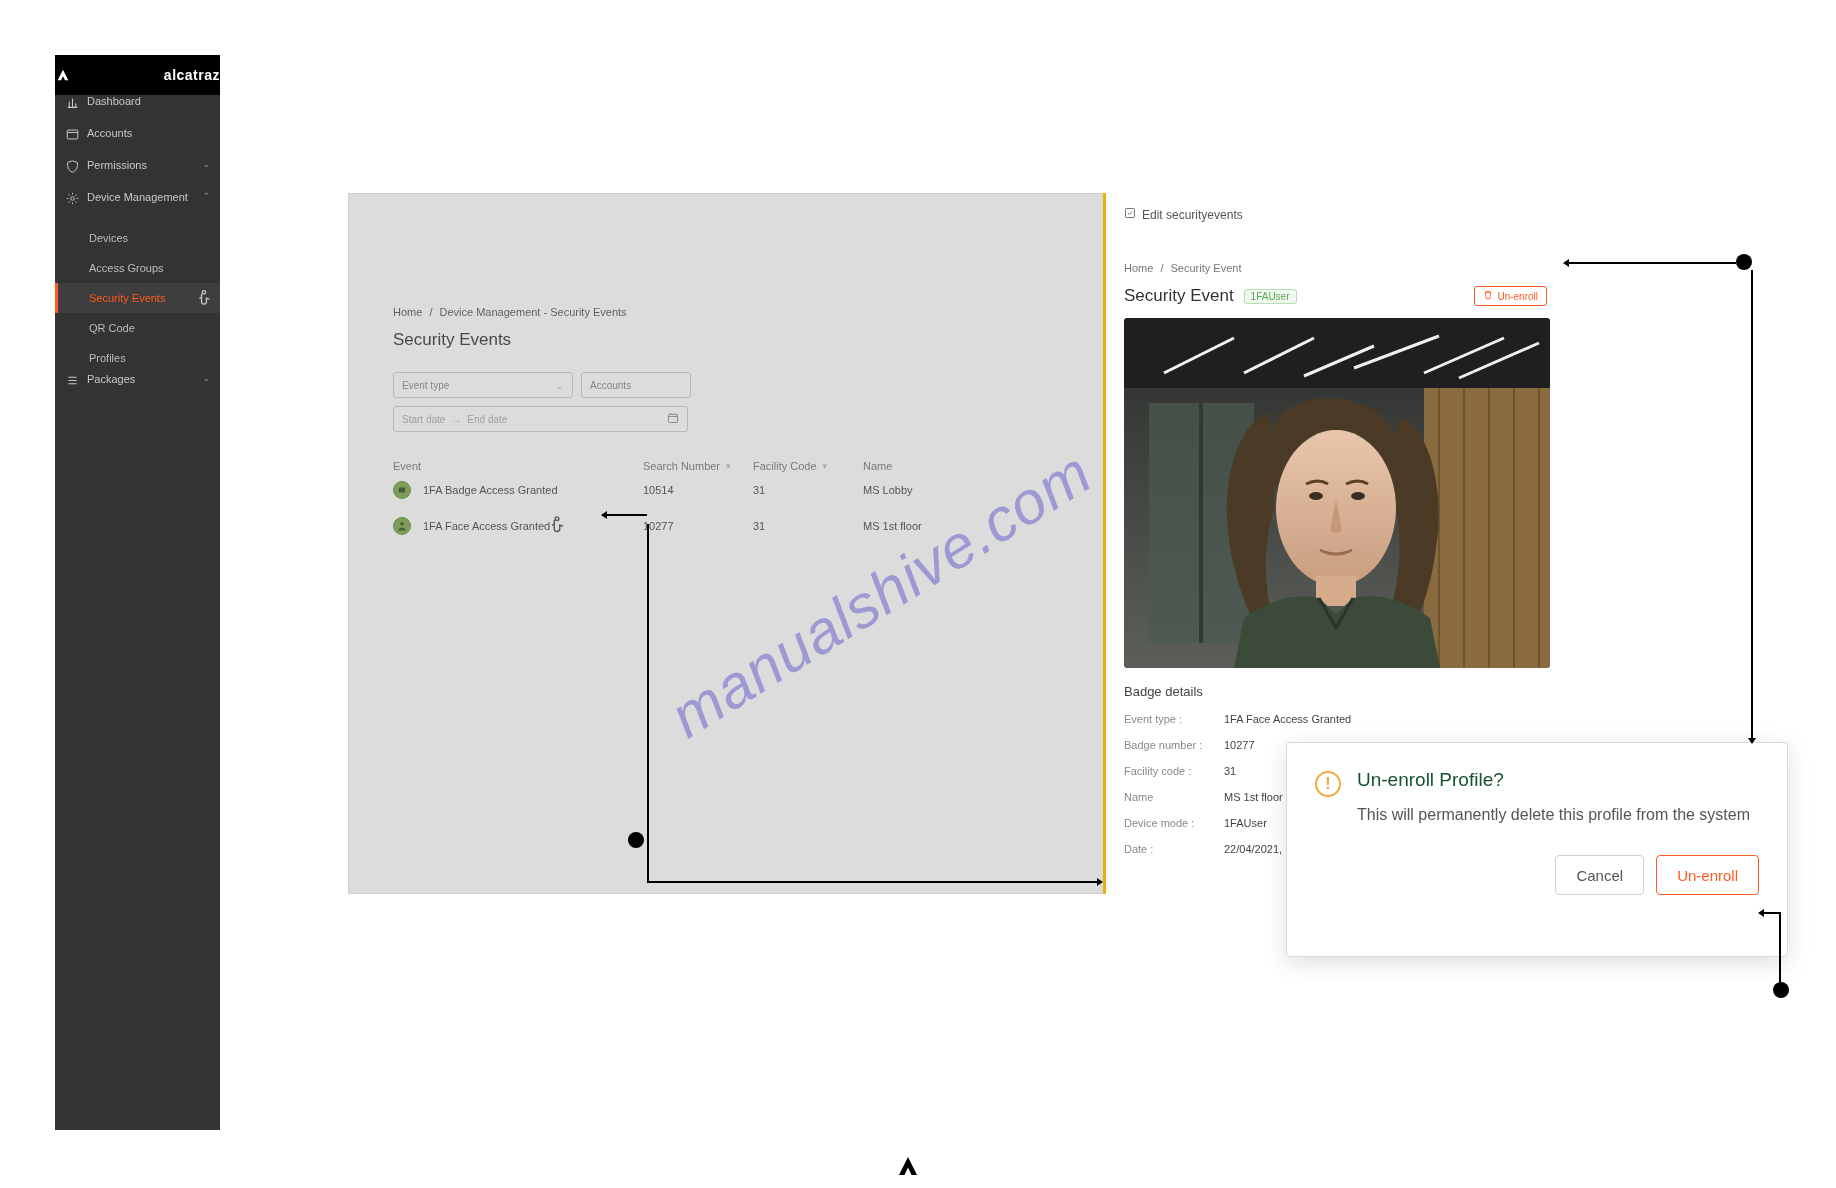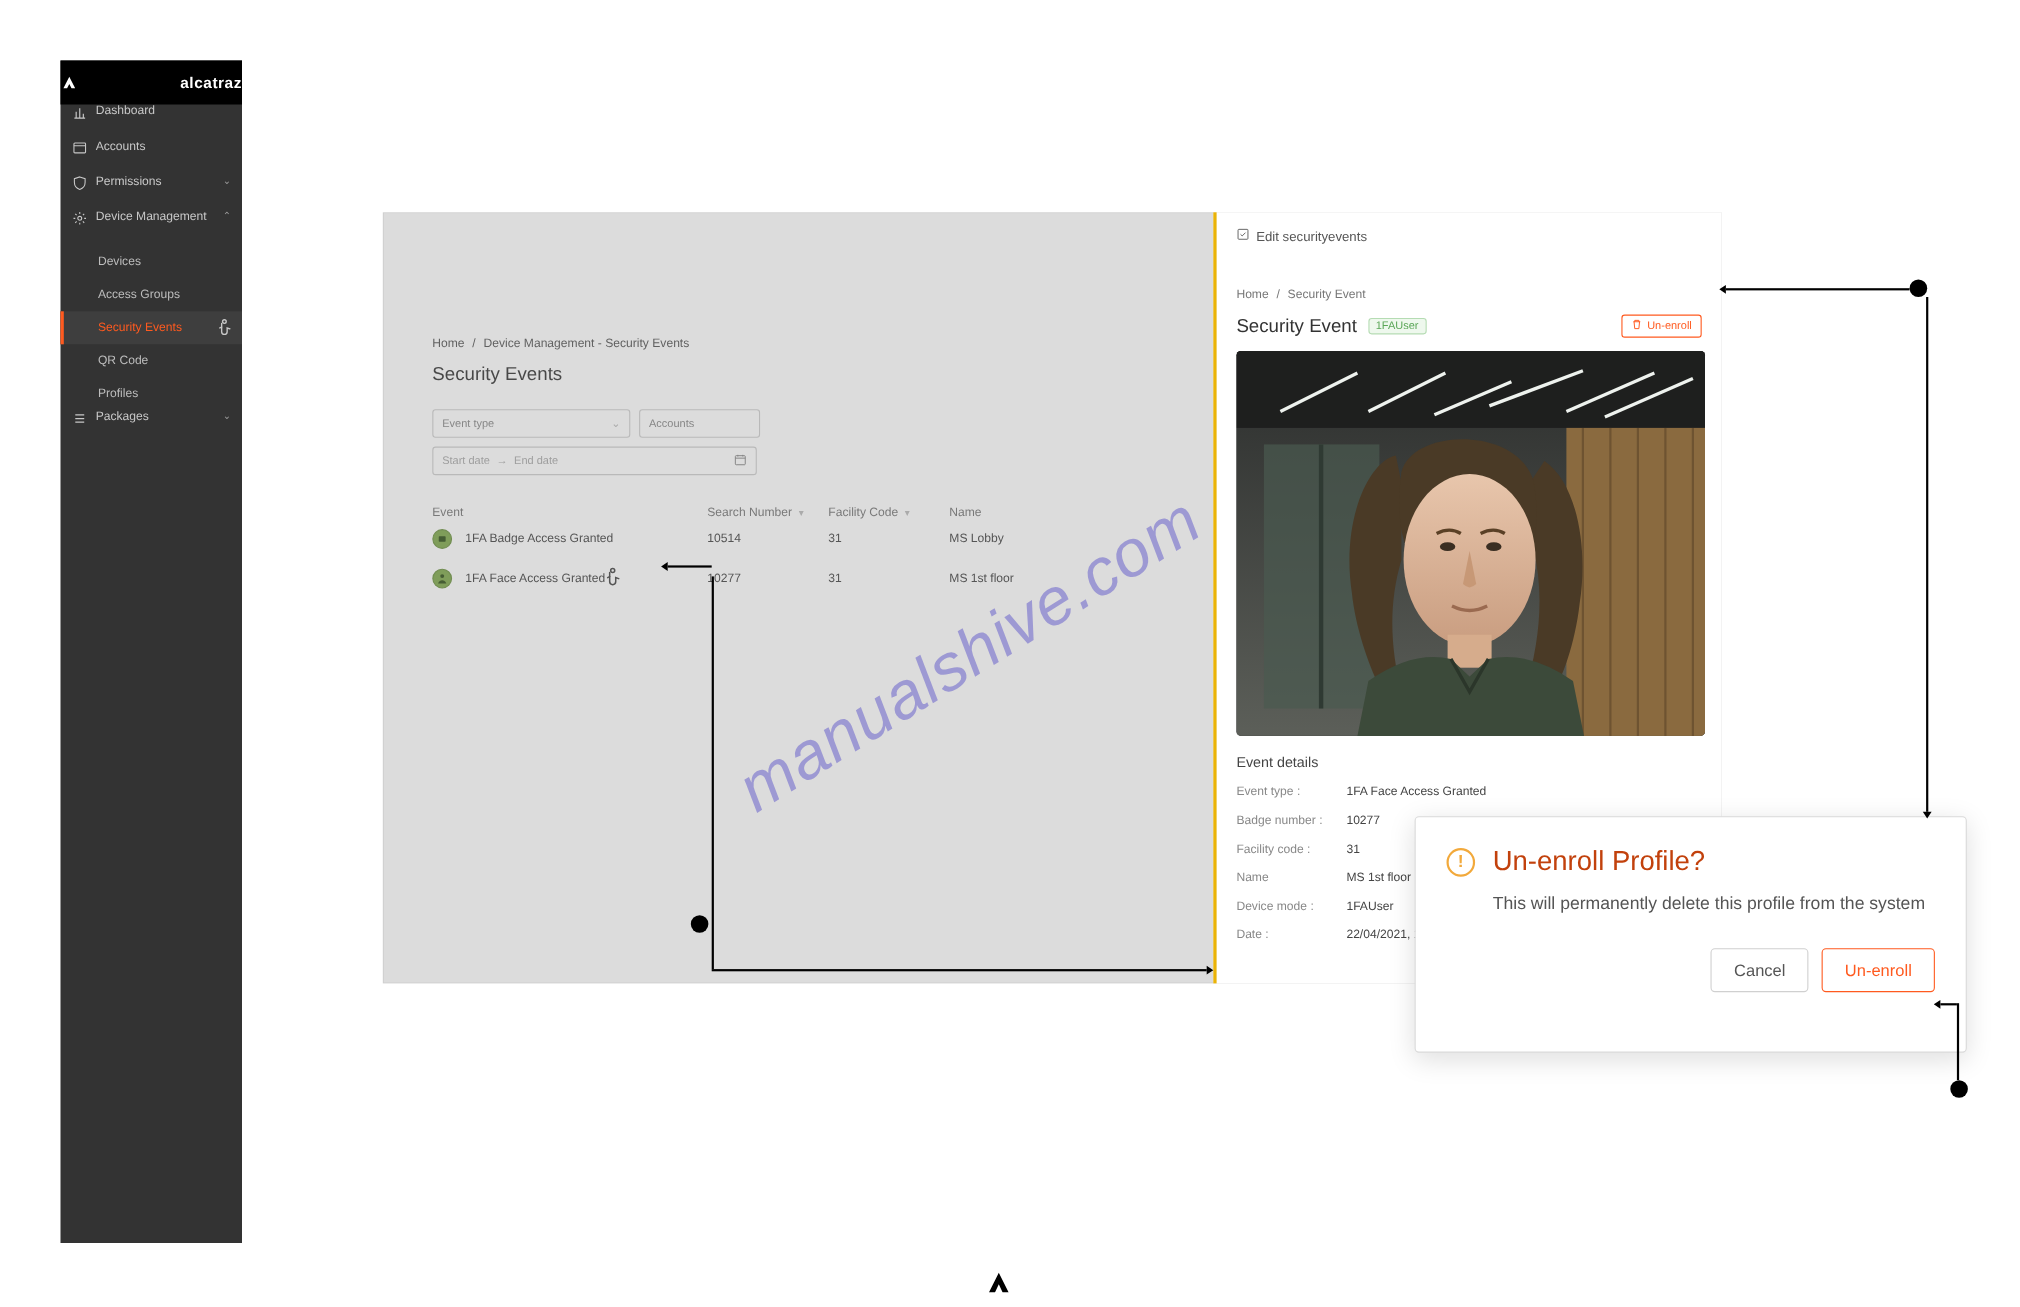--- a/index.html
+++ b/index.html
@@ -169,21 +169,21 @@
     padding: 26px 28px 20px 28px;
   }
   .cf-row1 { display:flex; gap:16px; }
   .cf-icon {
     width:26px; height:26px; border:2px solid #f2a93b; border-radius:50%;
     display:flex;align-items:center;justify-content:center;
     color:#f2a93b; font-weight:700; font-size:16px; flex-shrink:0;
     margin-top:2px;
   }
   .cf-text { flex:1; }
-  .cf-title { font-size:25px; color:#c2410c; font-weight:500;}
+  .cf-title { font-size:19px; color:#14532d; font-weight:500;}
   .cf-msg { font-size:16px; color:#555; margin-top:12px; line-height:1.5;}
   .cf-buttons { display:flex; justify-content:flex-end; gap:12px; margin-top:28px;}
   .cf-btn {
     height:40px; padding:4px 20px; border-radius:4px; font-size:15px;
     display:flex; align-items:center; cursor:pointer;
   }
   .cf-cancel { background:#fff; border:1px solid #d0d0d0; color:#555;}
   .cf-primary { background:#fff; border:1px solid #ff5a1f; color:#ff5a1f;}
 
   
@@ -487,21 +487,21 @@
 
       <rect x="192" y="258" width="40" height="30" fill="#d6ac8c"></rect>
 
       <path d="M110 350 L120 300
                Q160 272 195 280 L212 296 L229 280
                Q266 272 306 300 L316 350 Z" fill="#3c4a3a"></path>
       <path d="M195 280 L212 310 L229 280" fill="none" stroke="#2b362a" stroke-width="3"></path>
     </svg>
   </div>
 
-  <div class="ev-det-head">Event details</div>
+  <div class="ev-det-head">Badge details</div>
   <div class="kv">
       <span class="k">Event type :</span>
       <span class="v">1FA Face Access Granted</span>
     </div>
   <div class="kv">
       <span class="k">Badge number :</span>
       <span class="v">10277</span>
     </div>
   <div class="kv">
       <span class="k">Facility code :</span>

